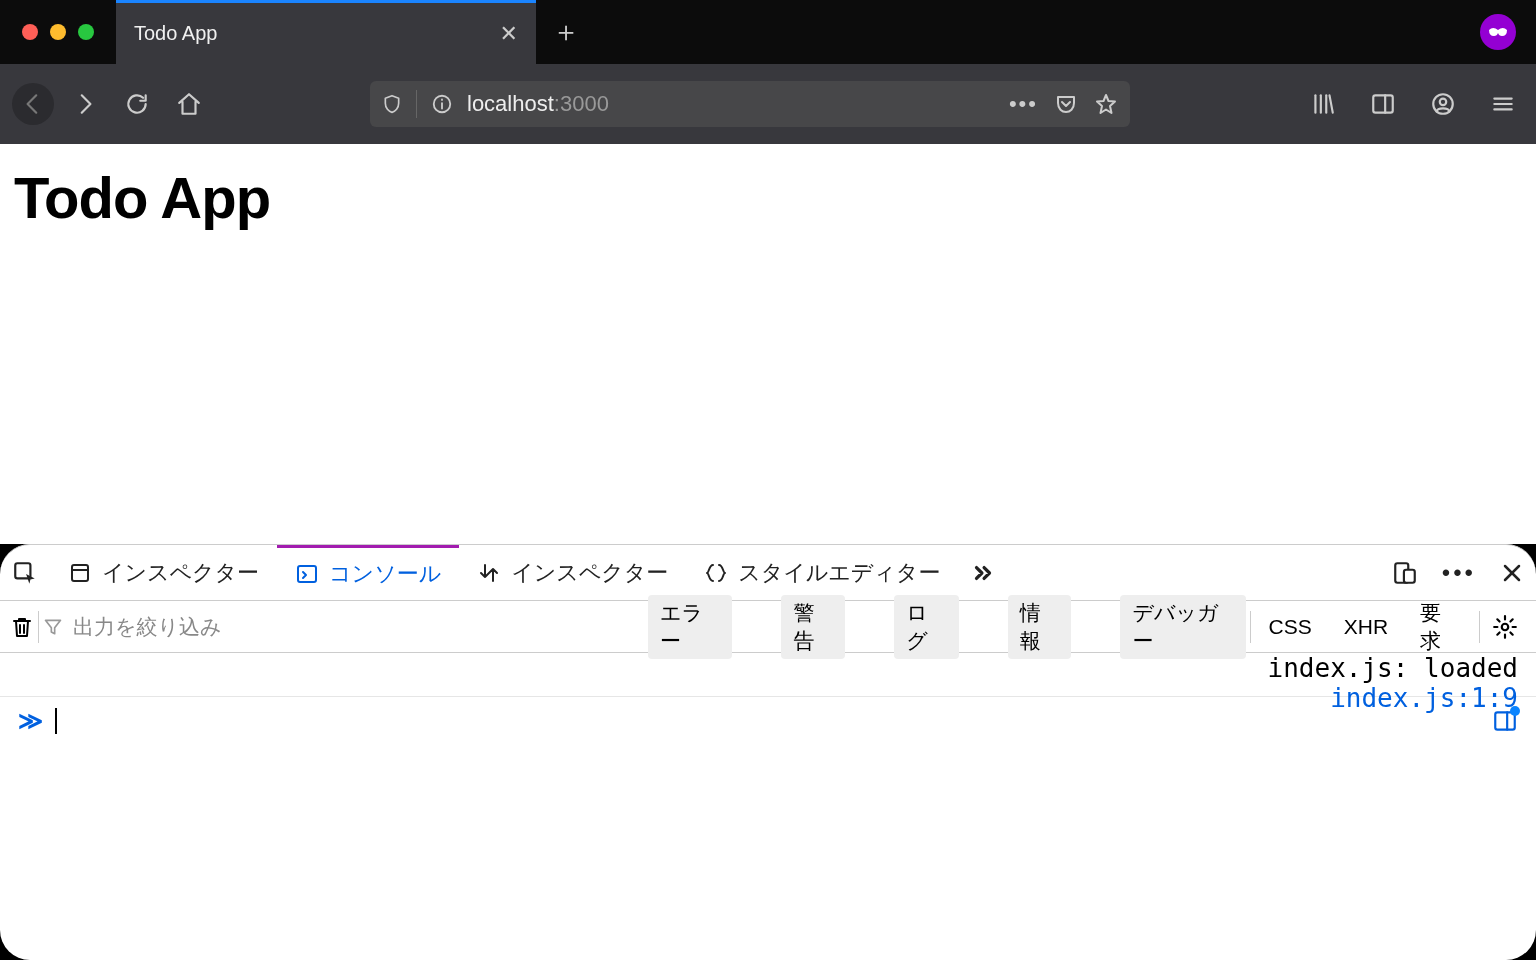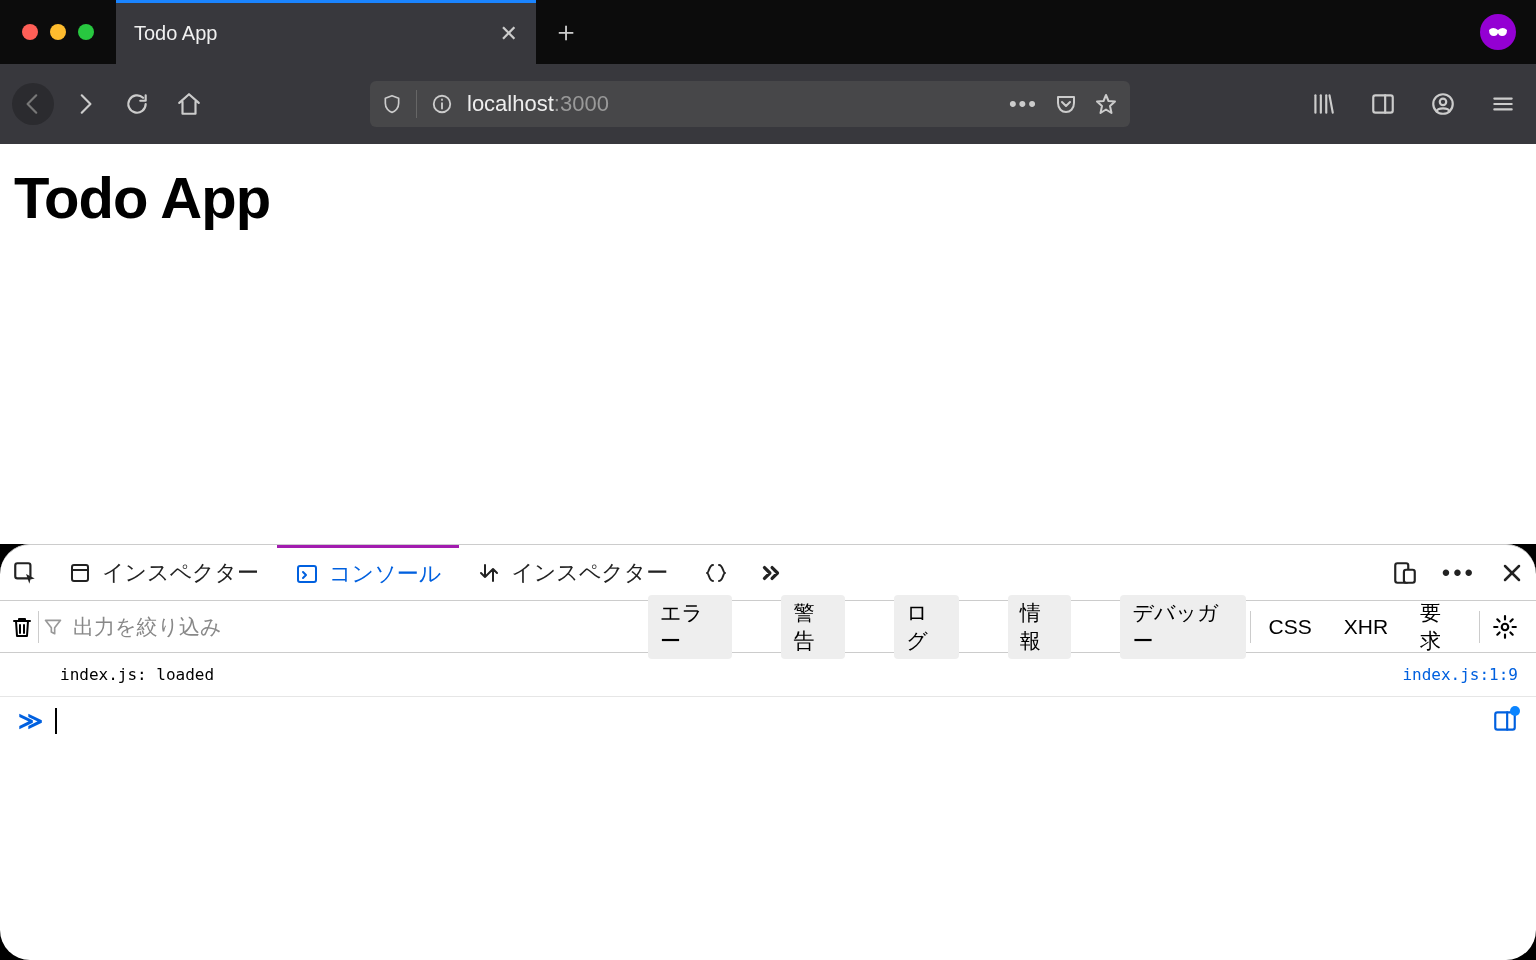--- a/index.html
+++ b/index.html
@@ -50,21 +50,21 @@
 .dt-tabs .spacer{flex:1;}
 .dt-tabs .tool-icon{padding:0 12px;cursor:pointer;}
 
 .dt-toolbar{height:52px;display:flex;align-items:center;border-bottom:1px solid #ccc;padding:0 10px;gap:4px;font-size:21px;}
 .dt-toolbar .vdiv{width:1px;height:32px;background:#ccc;}
 .filter-input{flex:0 0 560px;color:#888;display:flex;align-items:center;gap:10px;}
 .chip{background:#eee;border-radius:4px;padding:4px 12px;font-size:21px;cursor:pointer;margin-left:41px;}
 .chip-group{display:flex;gap:8px;margin-left:auto;}
 .text-filter{padding:0 14px;cursor:pointer;}
 
-.console-row{display:flex;align-items:center;height:44px;border-bottom:1px solid #e6e6e6;padding:0 18px;font-family:Menlo,Consolas,monospace;font-size:16px;}
+.console-row{display:flex;align-items:flex-end;height:44px;border-bottom:1px solid #e6e6e6;padding:0 18px;font-family:Menlo,Consolas,monospace;font-size:26px;flex-direction:column;}
 .console-row .msg{flex:1;padding-left:42px;}
 .console-row .src{color:#0060df;}
 .prompt-row{display:flex;align-items:center;height:48px;padding:0 18px;font-family:Menlo,Consolas,monospace;font-size:24px;color:#0060df;}
 .prompt-row .cursor{width:2px;height:26px;background:#000;margin-left:12px;}
 .prompt-area{flex:1;display:flex;align-items:center;}
 .split-icon{position:relative;}
 .split-icon .dot-badge{position:absolute;top:-2px;right:-2px;width:10px;height:10px;border-radius:50%;background:#0a84ff;}
 
 svg{display:block;}
 .stroke{stroke:currentColor;fill:none;stroke-width:2;stroke-linecap:round;stroke-linejoin:round;}
@@ -209,20 +209,21 @@
     <div class="dt-tab">
       <svg width="24" height="24" viewBox="0 0 24 24" class="stroke">
           <path d="M8 4 V16 M4 12 L8 16 L12 12 M16 20 V8 M12 12 L16 8 L20 12"></path>
         </svg>
       <span>インスペクター</span>
     </div>
     <div class="dt-tab">
       <svg width="24" height="24" viewBox="0 0 24 24" class="stroke">
           <path d="M9 4 C5 4 5 12 3 12 C5 12 5 20 9 20 M15 4 C19 4 19 12 21 12 C19 12 19 20 15 20"></path>
         </svg>
+      <span>スタイルエディター</span>
     </div>
     <div class="tool-icon">
       <svg width="26" height="26" viewBox="0 0 24 24" class="stroke" style="stroke-width:3">
           <path d="M6 7 L11 12 L6 17 M13 7 L18 12 L13 17"></path>
         </svg>
     </div>
     <div class="spacer"></div>
     <div class="tool-icon">
       <svg width="26" height="26" viewBox="0 0 24 24" class="stroke">
           <rect x="3" y="3" width="12" height="18" rx="2"></rect>

